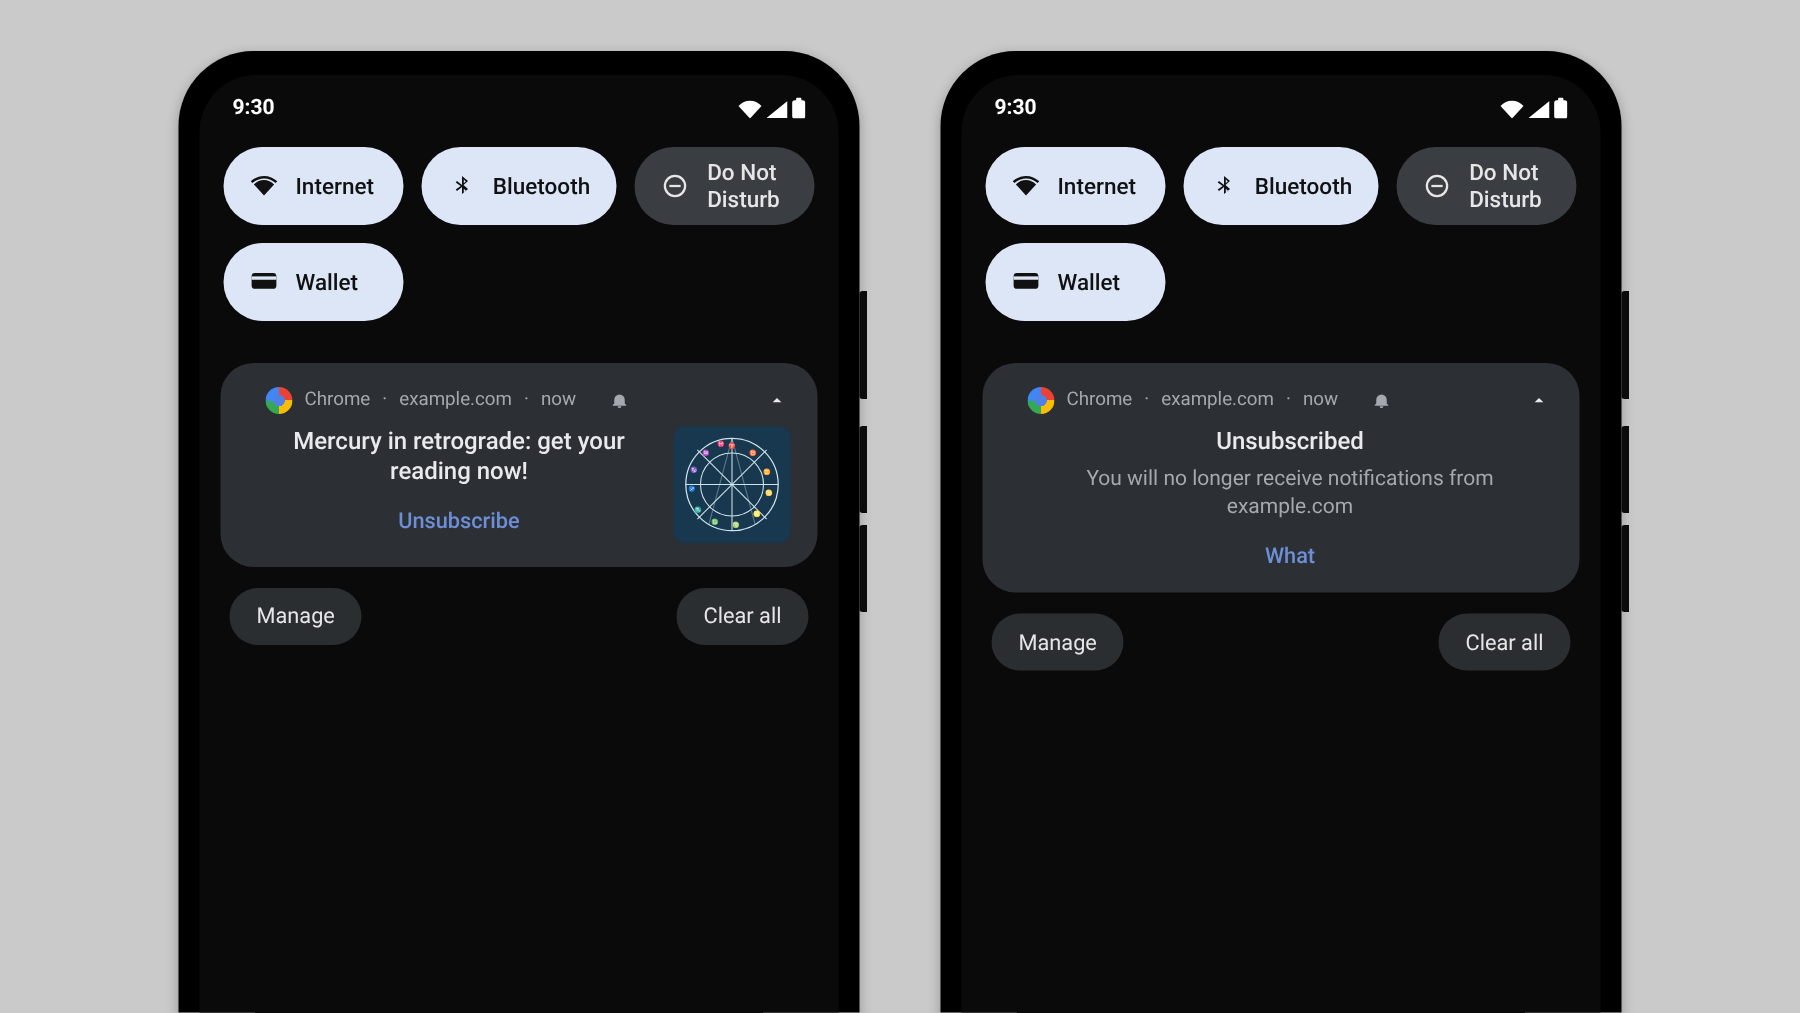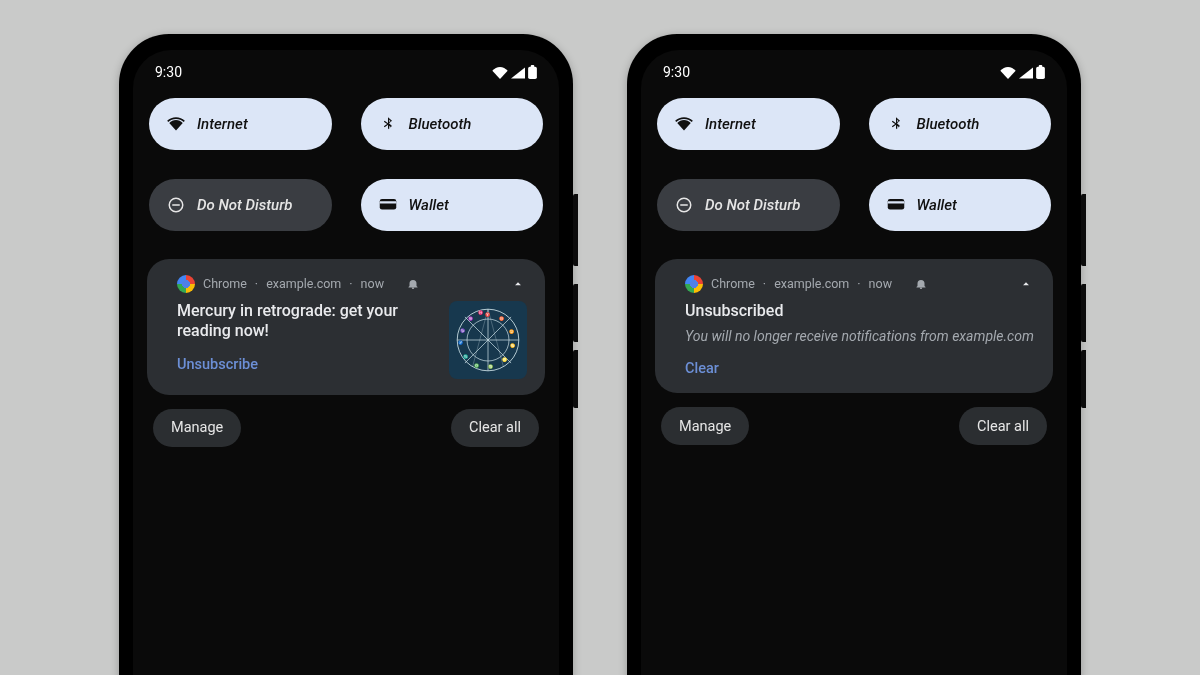--- a/index.html
+++ b/index.html
@@ -59,30 +59,29 @@
     position:absolute;inset:16px 14px 0 14px;
     background:var(--screen-bg);
     border-radius:38px 38px 0 0;
     overflow:hidden;
     display:flex;flex-direction:column;
   }
 
   
   .statusbar{
     display:flex;align-items:center;justify-content:space-between;
-    padding:14px 22px 2px 22px;color:#fff;font-size:14px;font-weight:400;
+    padding:14px 22px 2px 22px;color:#fff;font-size:14px;font-weight:700;
   }
   .status-icons{display:flex;gap:3px;align-items:flex-end;}
   .icon-svg{display:inline-flex;align-items:center;justify-content:center;}
 
   
   .tiles{
-    display:grid;grid-template-columns:1fr 1fr;gap:29px;
+    display:grid;grid-template-columns:1fr 1fr 1fr;gap:12px;
     padding:16px 16px 8px 16px;
-    font-style:italic;
   }
   .tile{
     height:52px;border-radius:26px;display:flex;align-items:center;gap:12px;
     padding:0 18px;font-size:15px;font-weight:500;cursor:pointer;
   }
   .tile.on{background:var(--tile-on);color:var(--tile-text-on);}
   .tile.off{background:var(--tile-off);color:var(--tile-text-off);}
   .tile .icon-wrap{width:18px;height:18px;display:flex;align-items:center;justify-content:center;}
 
   
@@ -94,24 +93,24 @@
     display:flex;align-items:center;gap:8px;font-size:12.5px;color:var(--muted);
   }
   .app-icon{
     width:18px;height:18px;border-radius:50%;display:inline-flex;align-items:center;justify-content:center;
     background:radial-gradient(circle at 50% 50%, #4f80e6 0 30%, transparent 31%), conic-gradient(#ea4335 0 25%, #fbbc05 0 50%, #34a853 0 75%, #4285f4 0 100%);
   }
   .notif-head .spacer{flex:1;}
   .chev{width:18px;height:18px;display:flex;align-items:center;justify-content:center;color:var(--card-text);}
   .bell{width:13px;height:13px;display:inline-flex;align-items:center;justify-content:center;color:var(--muted);}
 
-  .notif-body{display:flex;gap:14px;margin-top:8px;}
+  .notif-body{display:flex;gap:14px;margin-top:8px;text-align:center;}
   .notif-text{flex:1;min-width:0;}
   .notif-title{color:var(--card-text);font-size:16px;font-weight:500;line-height:1.3;}
-  .notif-sub{color:var(--muted);font-size:14px;line-height:1.35;margin-top:6px;font-style:italic;}
+  .notif-sub{color:var(--muted);font-size:14px;line-height:1.35;margin-top:6px;}
   .notif-action{color:var(--link);font-size:14.5px;font-weight:500;margin-top:14px;cursor:pointer;}
 
   
   .thumb{
     width:78px;height:78px;border-radius:8px;background:var(--thumb-bg);
     display:flex;align-items:center;justify-content:center;flex:none;
   }
   .thumb svg{display:block;}
 
   
@@ -346,21 +345,21 @@
               <svg width="14" height="14" viewBox="0 0 24 24">
                   <path fill="currentColor" d="M7 14l5-5 5 5z"></path>
                 </svg>
             </span>
           </div>
 
           <div class="notif-body">
             <div class="notif-text">
               <div class="notif-title">Unsubscribed</div>
               <div class="notif-sub">You will no longer receive notifications from example.com</div>
-              <div class="notif-action">Clear</div>
+              <div class="notif-action">What</div>
             </div>
           </div>
         </div>
 
         <div class="chips">
           <div class="chip">Manage</div>
           <div class="chip">Clear all</div>
         </div>
       </div>
 

